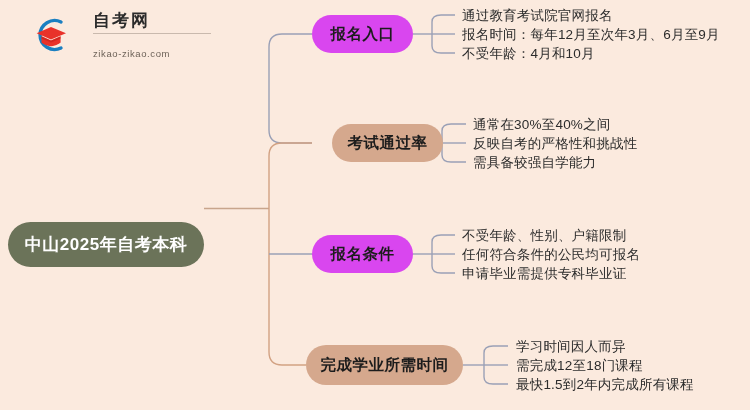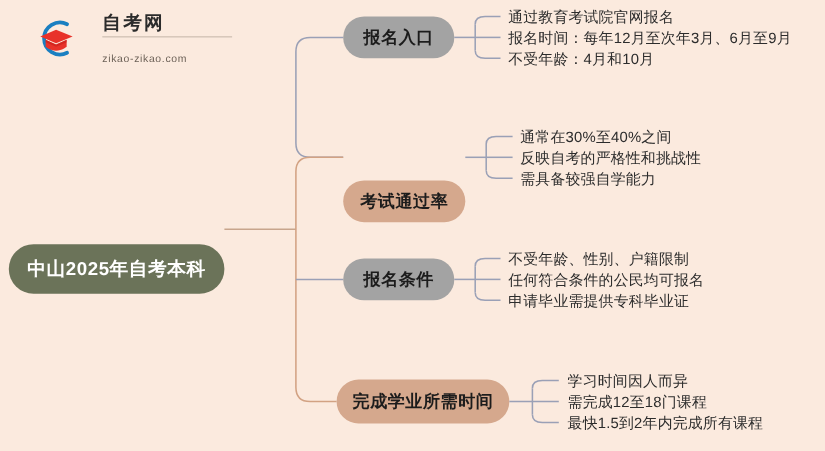--- a/index.html
+++ b/index.html
@@ -101,21 +101,21 @@
     border-radius: 19px;
     display: flex;
     align-items: center;
     justify-content: center;
     color: #1c1c1c;
     font-size: 15.5px;
     font-weight: bold;
     letter-spacing: 0.5px;
     box-sizing: border-box;
   }
-  .branch-purple { background: #a3a3a3; }
+  .branch-purple { background: #d946ef; }
   .branch-tan    { background: #d5a88d; }
 
   .leaf-label {
     position: absolute;
     font-size: 13.5px;
     color: #2c2c2c;
     white-space: nowrap;
     letter-spacing: 0.2px;
     line-height: 1;
   }
@@ -177,21 +177,21 @@
   </svg>
 
   <div class="root-node">中山2025年自考本科</div>
 
   <div class="branch-node branch-purple" style="left:312px; top:15px; width:101px;">报名入口</div>
 
   <div class="leaf-label" style="left:462px; top:9px;">通过教育考试院官网报名</div>
   <div class="leaf-label" style="left:462px; top:28px;">报名时间：每年12月至次年3月、6月至9月</div>
   <div class="leaf-label" style="left:462px; top:47px;">不受年龄：4月和10月</div>
 
-  <div class="branch-node branch-tan" style="left:312px; top:124px; width:111px;margin-top:40px;">考试通过率</div>
+  <div class="branch-node branch-tan" style="left:332px; top:124px; width:111px;">考试通过率</div>
 
   <div class="leaf-label" style="left:473px; top:118px;text-align:center;">通常在30%至40%之间</div>
   <div class="leaf-label" style="left:473px; top:137px;">反映自考的严格性和挑战性</div>
   <div class="leaf-label" style="left:473px; top:156px;">需具备较强自学能力</div>
 
   <div class="branch-node branch-purple" style="left:312px; top:235px; width:101px;">报名条件</div>
 
   <div class="leaf-label" style="left:462px; top:229px;">不受年龄、性别、户籍限制</div>
   <div class="leaf-label" style="left:462px; top:248px;">任何符合条件的公民均可报名</div>
   <div class="leaf-label" style="left:462px; top:267px;">申请毕业需提供专科毕业证</div>

